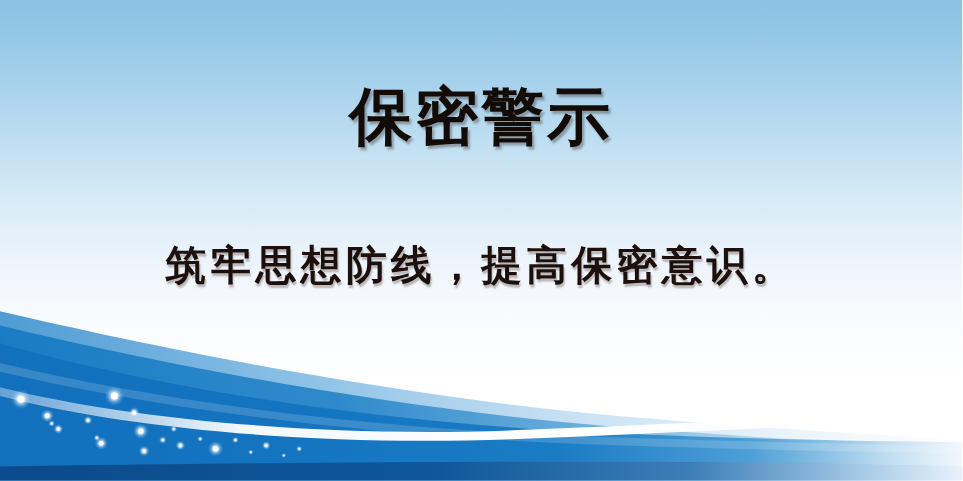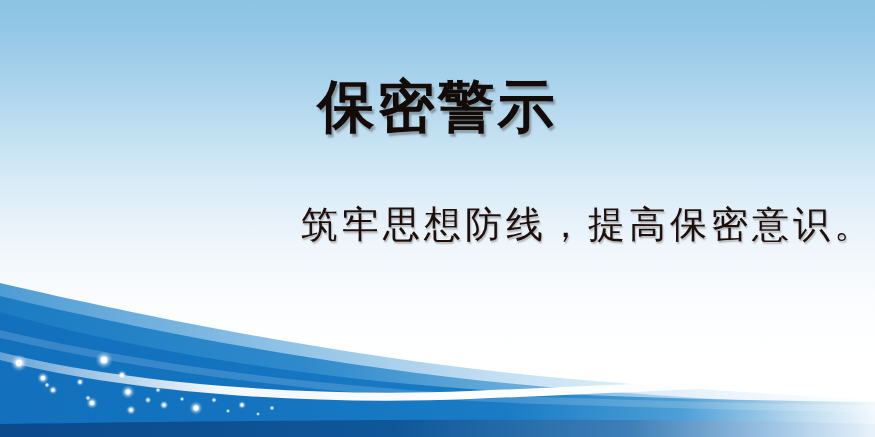--- a/index.html
+++ b/index.html
@@ -55,27 +55,27 @@
     font-size: 57px;
     line-height: 1.0;
     font-weight: bold;
     color: #120b08;
     letter-spacing: 3px;
     text-shadow: 2px 3px 2px rgba(40,25,20,0.34);
     white-space: nowrap;
   }
   #page-subtitle {
     position: absolute;
-    top: 206px;
+    top: 223px;
     left: 0;
     width: 875px;
-    text-align: right;
+    text-align: center;
     font-size: 37px;
     line-height: 1.0;
-    font-weight: normal;
+    font-weight: bold;
     color: #1d100c;
     letter-spacing: 4px;
     text-shadow: 1px 2px 1.5px rgba(60,35,28,0.30);
     white-space: nowrap;
   }
 </style>
 </head>
 <body>
 
 <div id="poster">

